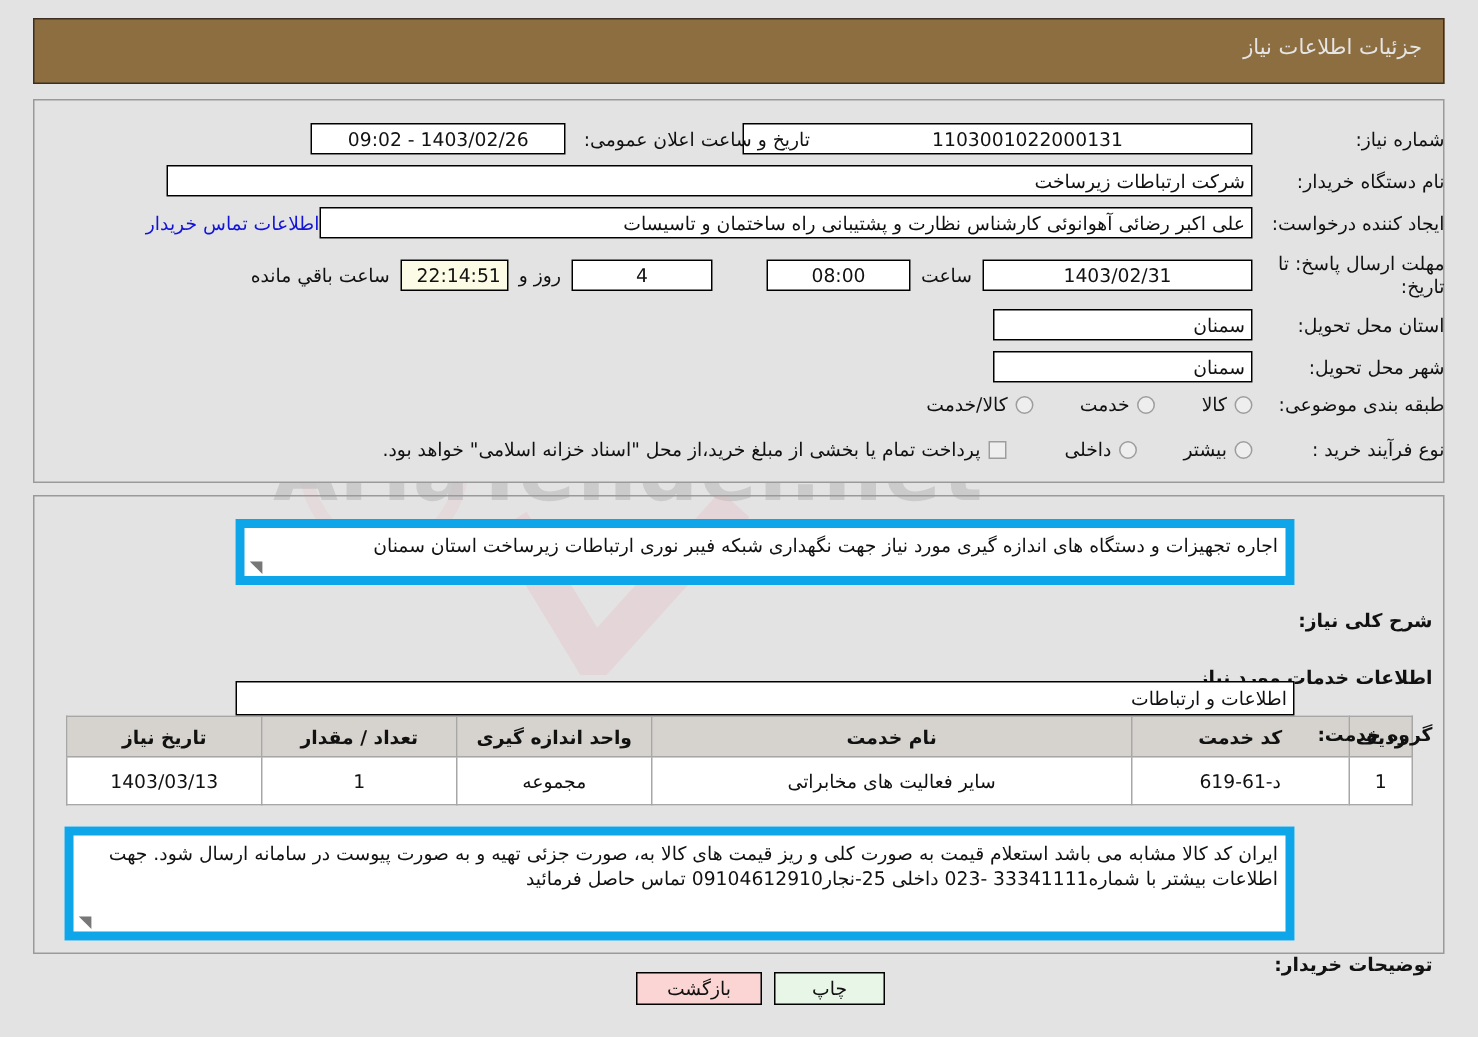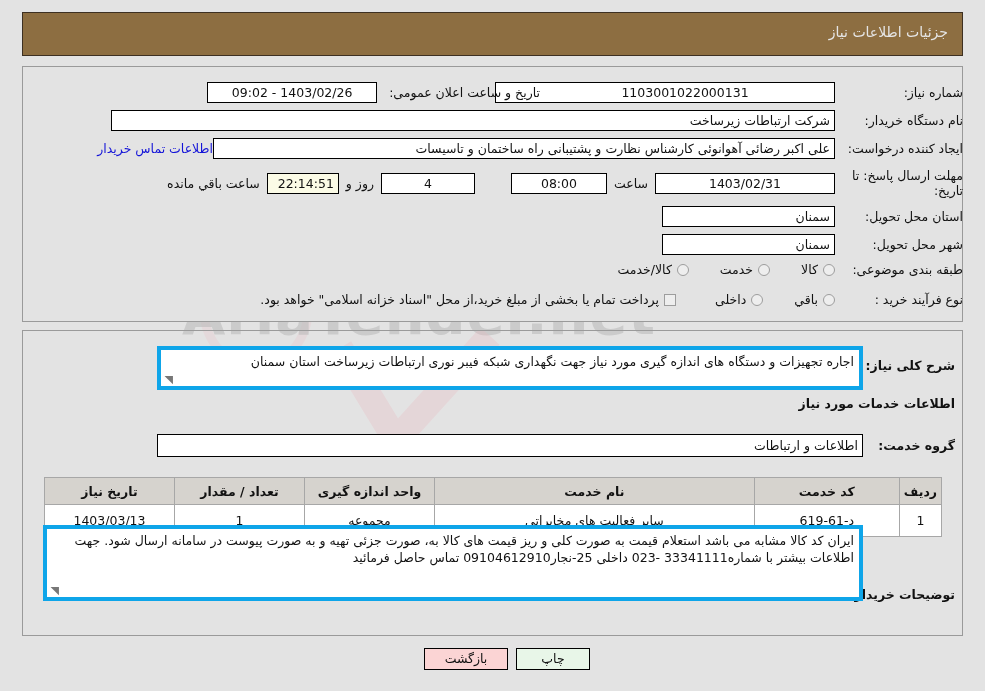--- a/index.html
+++ b/index.html
@@ -77,21 +77,21 @@
 
   
   .row { position: absolute; display: flex; align-items: center; }
 
   .lbl {
     font-size: 12.5px;
     color: #111;
     white-space: nowrap;
     text-align: right;
   }
-  .lbl-b { font-weight: bold; }
+  .lbl-b { font-weight: bold; margin-top: 48px; }
 
   .fld {
     background: #ffffff;
     border: 1px solid #000000;
     height: 21px;
     font-size: 12.5px;
     color: #111;
     line-height: 19px;
     padding: 0 4px;
     white-space: nowrap;
@@ -123,21 +123,21 @@
     border: 1px solid #9d9d9d;
     background: #eeeeee;
     vertical-align: middle;
   }
   .optlbl { font-size: 12.5px; color: #111; margin: 0 5px; white-space: nowrap; }
 
   
   .ta {
     position: absolute;
     background: #ffffff;
-    border: 4px solid #0ea5e9;
+    border: 6px solid #0ea5e9;
     font-size: 12.5px;
     color: #111;
     padding: 3px 5px 0 9px;
     line-height: 17px;
     text-align: right;
     overflow: hidden;
   }
   .ta .grip {
     position: absolute;
     left: 2px; bottom: 1px;
@@ -267,21 +267,21 @@
       <span style="width:26px;"></span>
       <span class="radio"></span>
       <span class="optlbl">کالا/خدمت</span>
     </div>
   </div>
 
   <div class="row" style="right:22px; top:292px; z-index:3;">
     <div class="lbl" style="width:120px; margin-left:8px;">نوع فرآیند خرید :</div>
     <div style="display:flex; align-items:center;">
       <span class="radio"></span>
-      <span class="optlbl">باقي</span>
+      <span class="optlbl">بیشتر</span>
       <span style="width:26px;"></span>
       <span class="radio"></span>
       <span class="optlbl">داخلی</span>
       <span style="width:34px;"></span>
       <span class="cbox"></span>
       <span class="optlbl">پرداخت تمام یا بخشی از مبلغ خرید،از محل "اسناد خزانه اسلامی" خواهد بود.</span>
     </div>
   </div>
 
   <div class="panel panel-mid"></div>
@@ -316,21 +316,21 @@
         <td>د-61-619</td>
         <td>سایر فعالیت های مخابراتی</td>
         <td>مجموعه</td>
         <td>1</td>
         <td>1403/03/13</td>
       </tr>
     </tbody>
   </table>
 
   <div class="lbl lbl-b" style="position:absolute; right:30px; top:587px; width:92px; z-index:3;">توضیحات خریدار:</div>
-  <div class="ta" style="right:122px; top:525px; width:820px; height:76px; z-index:3;">
+  <div class="ta" style="right:122px; top:551px; width:820px; height:76px; z-index:3;">
     <span>ایران کد کالا مشابه می باشد استعلام قیمت به صورت کلی و ریز قیمت های کالا به، صورت جزئی تهیه و به صورت پیوست در سامانه ارسال شود. جهت اطلاعات بیشتر با شماره33341111 -023 داخلی 25-نجار09104612910 تماس حاصل فرمائید</span>
     <span class="grip">◥</span>
   </div>
 
   <div class="btn btn-print">چاپ</div>
   <div class="btn btn-back">بازگشت</div>
 
 </div>
 
 </body></html>

